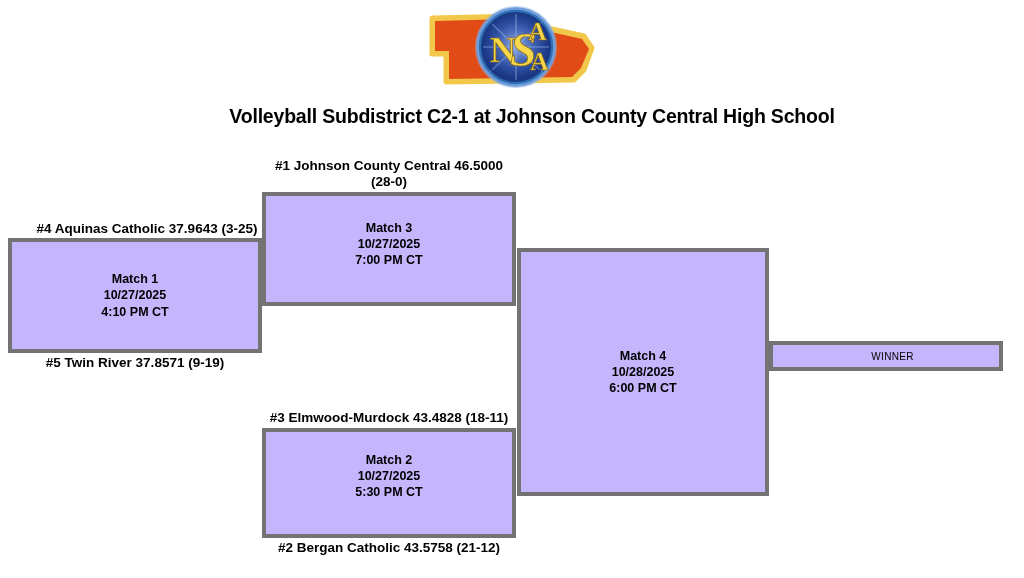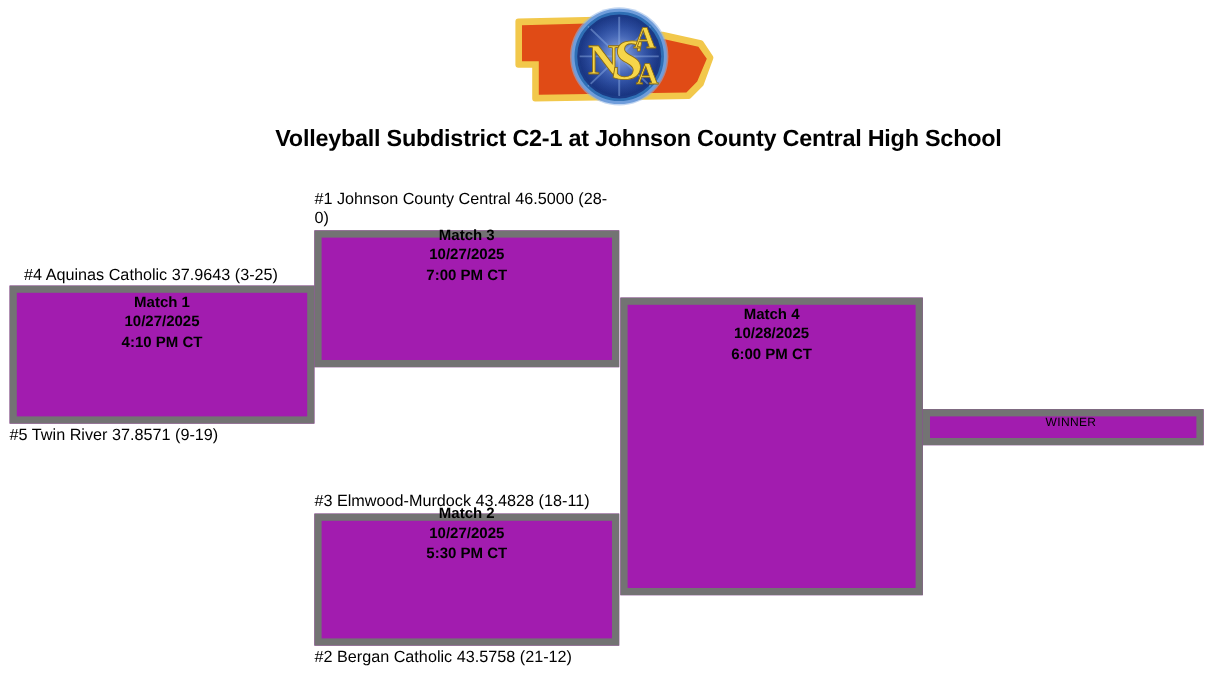--- a/index.html
+++ b/index.html
@@ -37,24 +37,24 @@
     font-weight: bold;
     letter-spacing: -0.2px;
     color: #000000;
     padding-left: 20px;
   }
 
   
   .bracket-box {
     position: absolute;
     box-sizing: border-box;
-    background: #a21caf;
-    border: 6px solid #737373;
+    background: #c4b5fd;
+    border: 4px solid #737373;
     display: flex;
-    align-items: flex-start;
+    align-items: center;
     justify-content: center;
   }
   .match-lines {
     text-align: center;
     font-size: 12.5px;
     font-weight: bold;
     line-height: 1.30;
     color: #000000;
   }
   .match-lines div { white-space: nowrap; }
@@ -78,23 +78,24 @@
     font-size: 10px;
     font-weight: normal;
     letter-spacing: 0.3px;
     margin-left: 13px;
   }
 
   
   .seed-label {
     position: absolute;
     font-size: 13.5px;
-    font-weight: normal;
+    font-weight: bold;
     line-height: 1.15;
     color: #000000;
+    text-align: center;
   }
 
   #seed-jcc      { left: 262px; top: 158px; width: 254px; }
   #seed-aquinas  { left: 20px;   top: 221px; width: 254px; }
   #seed-twin     { left: 8px;   top: 355px; width: 254px; }
   #seed-elmwood  { left: 262px; top: 410px; width: 254px; }
   #seed-bergan   { left: 262px; top: 540px; width: 254px; }
 </style>
 </head>
 <body>

